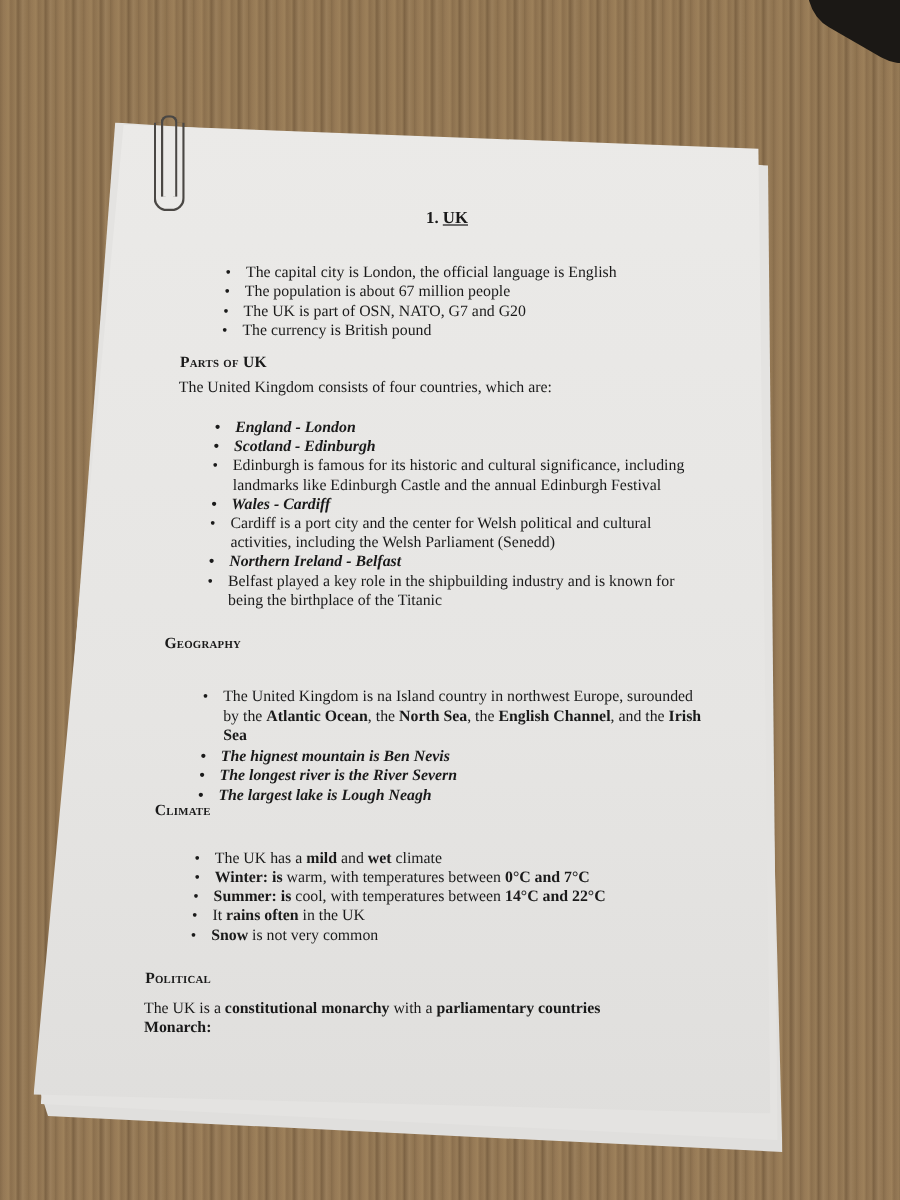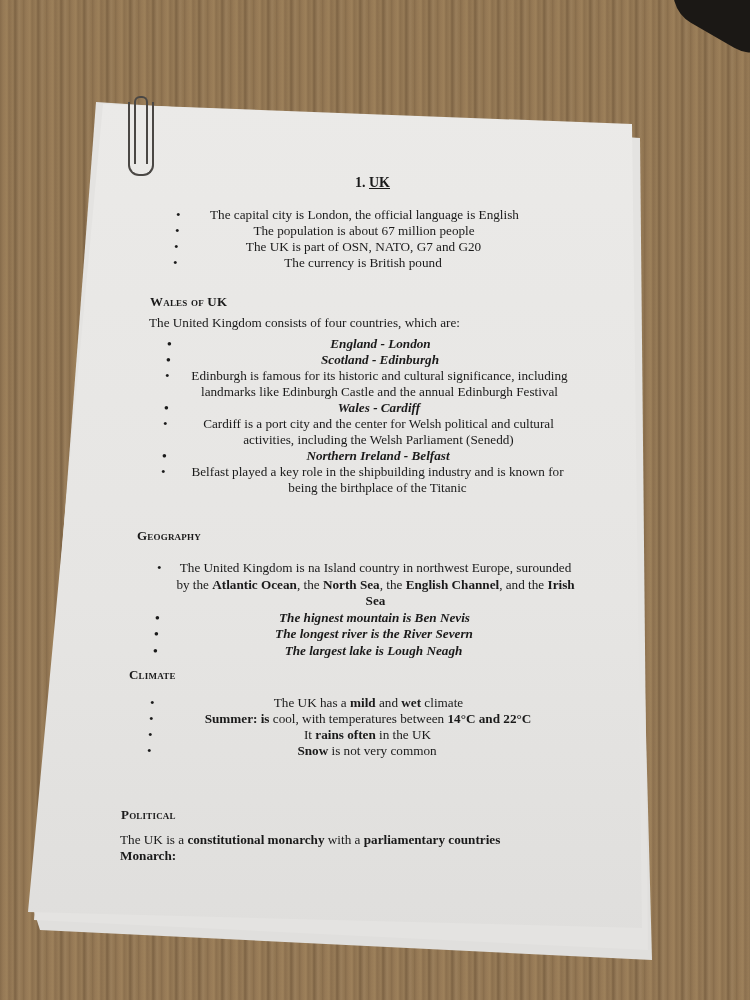--- a/index.html
+++ b/index.html
@@ -40,21 +40,21 @@
     position:absolute; left:0; top:0; width:750px; height:1000px;
     color:#1a1a1a; font-size:13.2px; line-height:16px;
   }
   .title {
     position:absolute; left:355px; top:175px; font-weight:bold; font-size:14px;
   }
   .title .u { text-decoration:underline; }
   .heading {
     position:absolute; font-weight:bold; font-variant:small-caps; font-size:13px; letter-spacing:0.2px;
   }
-  ul { list-style:none; margin:4px; padding:0; position:absolute;text-align:center; }
+  ul { list-style:none; margin:16px; padding:0; position:absolute; }
   li { position:relative; padding-left:17px; }
   li::before { content:"\2022"; position:absolute; left:0; top:0; font-size:13px; }
   li.b { font-weight:bold;font-style:italic; }
   .bold { font-weight:bold; }
   .para { position:absolute; }
 </style>
 </head>
 <body>
 
 <div class="wood-shade"></div>
@@ -72,21 +72,21 @@
     <span class="u">UK</span>
   </div>
 
   <ul style="left:172px; top:203px; width:360px;">
     <li>The capital city is London, the official language is English</li>
     <li style="margin-left:-1px">The population is about 67 million people</li>
     <li style="margin-left:-2px">The UK is part of OSN, NATO, G7 and G20</li>
     <li style="margin-left:-3px">The currency is British pound</li>
   </ul>
 
-  <div class="heading" style="left:150px; top:294px;">Wales of UK</div>
+  <div class="heading" style="left:150px; top:294px;">Parts of UK</div>
   <div class="para" style="left:149px; top:315px;">The United Kingdom consists of four countries, which are:</div>
   <ul style="left:163px; top:332px; width:410px;">
     <li class="b">England - London</li>
     <li class="b" style="margin-left:-1px">Scotland - Edinburgh</li>
     <li style="margin-left:-2px">Edinburgh is famous for its historic and cultural significance, including landmarks like Edinburgh Castle and the annual Edinburgh Festival</li>
     <li class="b" style="margin-left:-3px">Wales - Cardiff</li>
     <li style="margin-left:-4px">Cardiff is a port city and the center for Welsh political and cultural activities, including the Welsh Parliament (Senedd)</li>
     <li class="b" style="margin-left:-5px">Northern Ireland - Belfast</li>
     <li style="margin-left:-6px">Belfast played a key role in the shipbuilding industry and is known for being the birthplace of the Titanic</li>
   </ul>
@@ -99,20 +99,23 @@
     <li class="b" style="margin-left:-2px">The hignest mountain is Ben Nevis</li>
     <li class="b" style="margin-left:-3px">The longest river is the River Severn</li>
     <li class="b" style="margin-left:-4px">The largest lake is Lough Neagh</li>
   </ul>
 
   <div class="heading" style="left:129px; top:667px;">Climate</div>
   <ul style="left:146px; top:691px; width:420px;">
     <li>
       <span>The UK has a </span><span class="bold">mild</span><span> and </span><span class="bold">wet</span><span> climate</span>
     </li>
+    <li>
+      <span class="bold">Winter: is</span><span> warm, with temperatures between </span><span class="bold">0°C and 7°C</span>
+    </li>
     <li style="margin-left:-1px">
       <span class="bold">Summer: is</span><span> cool, with temperatures between </span><span class="bold">14°C and 22°C</span>
     </li>
     <li style="margin-left:-2px">
       <span>It </span><span class="bold">rains often</span><span> in the UK</span>
     </li>
     <li style="margin-left:-3px">
       <span class="bold">Snow</span><span> is not very common</span>
     </li>
   </ul>

